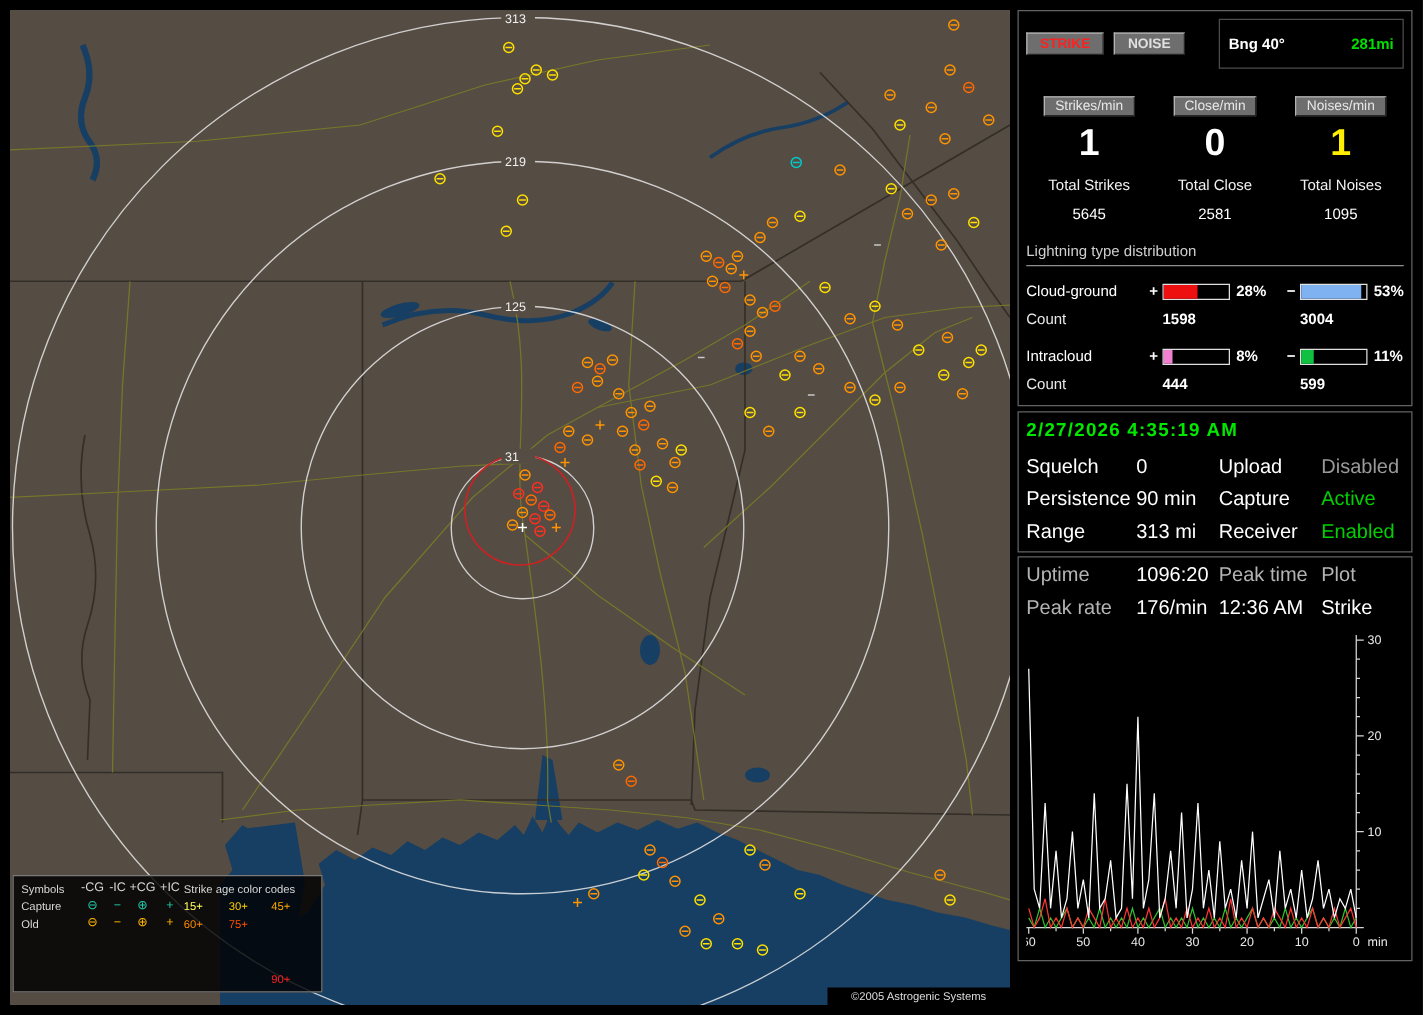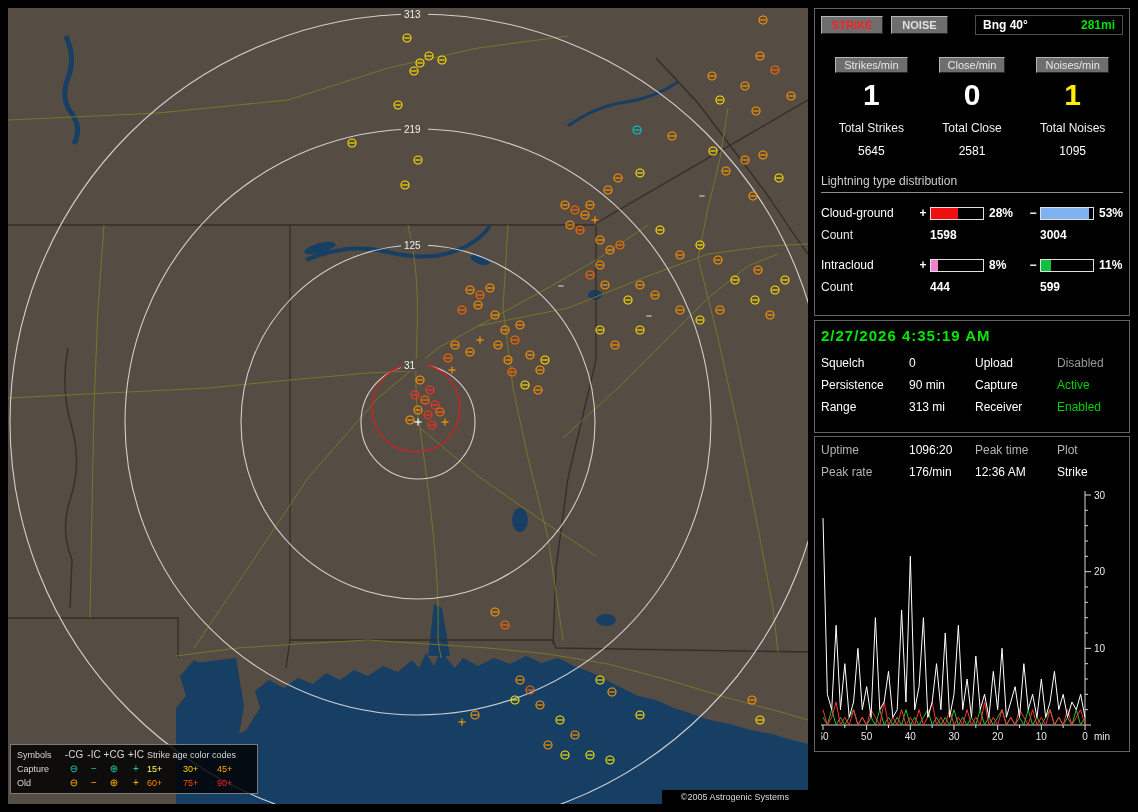--- a/index.html
+++ b/index.html
@@ -26,21 +26,21 @@
   .p2{height:118px;margin-bottom:3px;}
   .p3{flex:1;}
 
   .btn-row{display:flex;align-items:center;margin-bottom:22px;}
   .tbtn{font-family:inherit;font-size:11px;font-weight:bold;background:#6e6e6e;
         border:1px solid;border-color:#b4b4b4 #262626 #262626 #b4b4b4;
         padding:2px 10px;margin-right:8px;cursor:pointer;}
   .tbtn.strike{color:#ff2020;}
   .tbtn.noise{color:#e0e0e0;}
   .bng{margin-left:auto;display:flex;justify-content:space-between;align-items:center;
-       width:132px;background:#000;border:1px solid #4d4d4d;padding:2px 7px;
+       width:132px;background:#000;border:1px solid #4d4d4d;padding:12px 7px;
        font-size:12px;font-weight:bold;color:#fff;}
 
   .rates{display:flex;}
   .rate-col{width:33.33%;display:flex;flex-direction:column;align-items:center;}
   .rate-chip{font-size:11px;background:#6e6e6e;color:#e8e8e8;border:1px solid;
              border-color:#b4b4b4 #262626 #262626 #b4b4b4;padding:1px 8px;}
   .rate-num{font-size:30px;font-weight:bold;line-height:36px;margin-top:4px;color:#fff;}
   .tot-label{font-size:12px;margin-top:8px;color:#f0f0f0;}
   .tot-val{font-size:12px;margin-top:9px;color:#fff;}
 
@@ -55,21 +55,21 @@
   .bar{display:block;height:11px;border:1px solid #e0e0e0;background:#000;}
   .bar i{display:block;height:100%;}
   .pct{font-weight:bold;padding-left:5px;color:#fff;}
   .count-row{display:grid;grid-template-columns:95px 14px 96px 14px auto;
              align-items:center;font-size:12px;height:22px;}
   .count-row b{font-weight:bold;color:#fff;}
 
   .datetime{color:#00e800;font-size:15px;font-weight:bold;letter-spacing:1px;
             margin-bottom:12px;}
   .status-grid,.stats-grid{display:grid;grid-template-columns:88px 66px 82px auto;
-            font-size:12px;row-gap:8px;}
+            font-size:16px;row-gap:8px;}
   .glabel{color:#b4b4b4;}
   .wval{color:#fff;}
   .trend-row{display:grid;grid-template-columns:88px auto;font-size:12px;margin-top:14px;}
   #trend-svg{margin-top:8px;display:block;}
 </style>
 </head>
 <body>
 
 <div id="app">
 
@@ -618,21 +618,21 @@
         <span style="color: rgb(255, 208, 0);">30+</span>
         <span style="color: rgb(255, 168, 0);">45+</span>
 
         <span>Old</span>
         <span class="lg-sym" style="color: rgb(255, 180, 0);">⊖</span>
         <span class="lg-sym" style="color: rgb(255, 180, 0);">−</span>
         <span class="lg-sym" style="color: rgb(255, 180, 0);">⊕</span>
         <span class="lg-sym" style="color: rgb(255, 180, 0);">+</span>
         <span style="color: rgb(255, 136, 0);">60+</span>
         <span style="color: rgb(255, 80, 0);">75+</span>
-        <span style="color: rgb(255, 32, 32);">90+</span>
+        <span style="color: rgb(255, 32, 32); margin-top: 44px;">90+</span>
       </div>
     </div>
 
     <div class="map-copyright">©2005 Astrogenic Systems</div>
   </div>
 
   <div class="sidebar">
 
     <div class="panel p1">
       <div class="btn-row">

